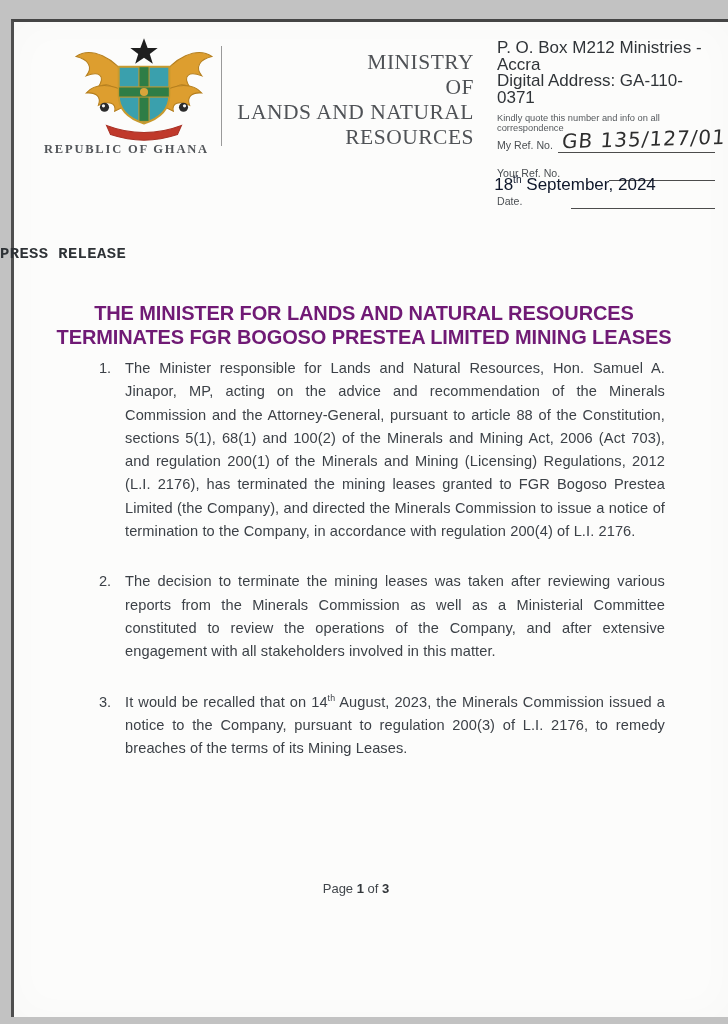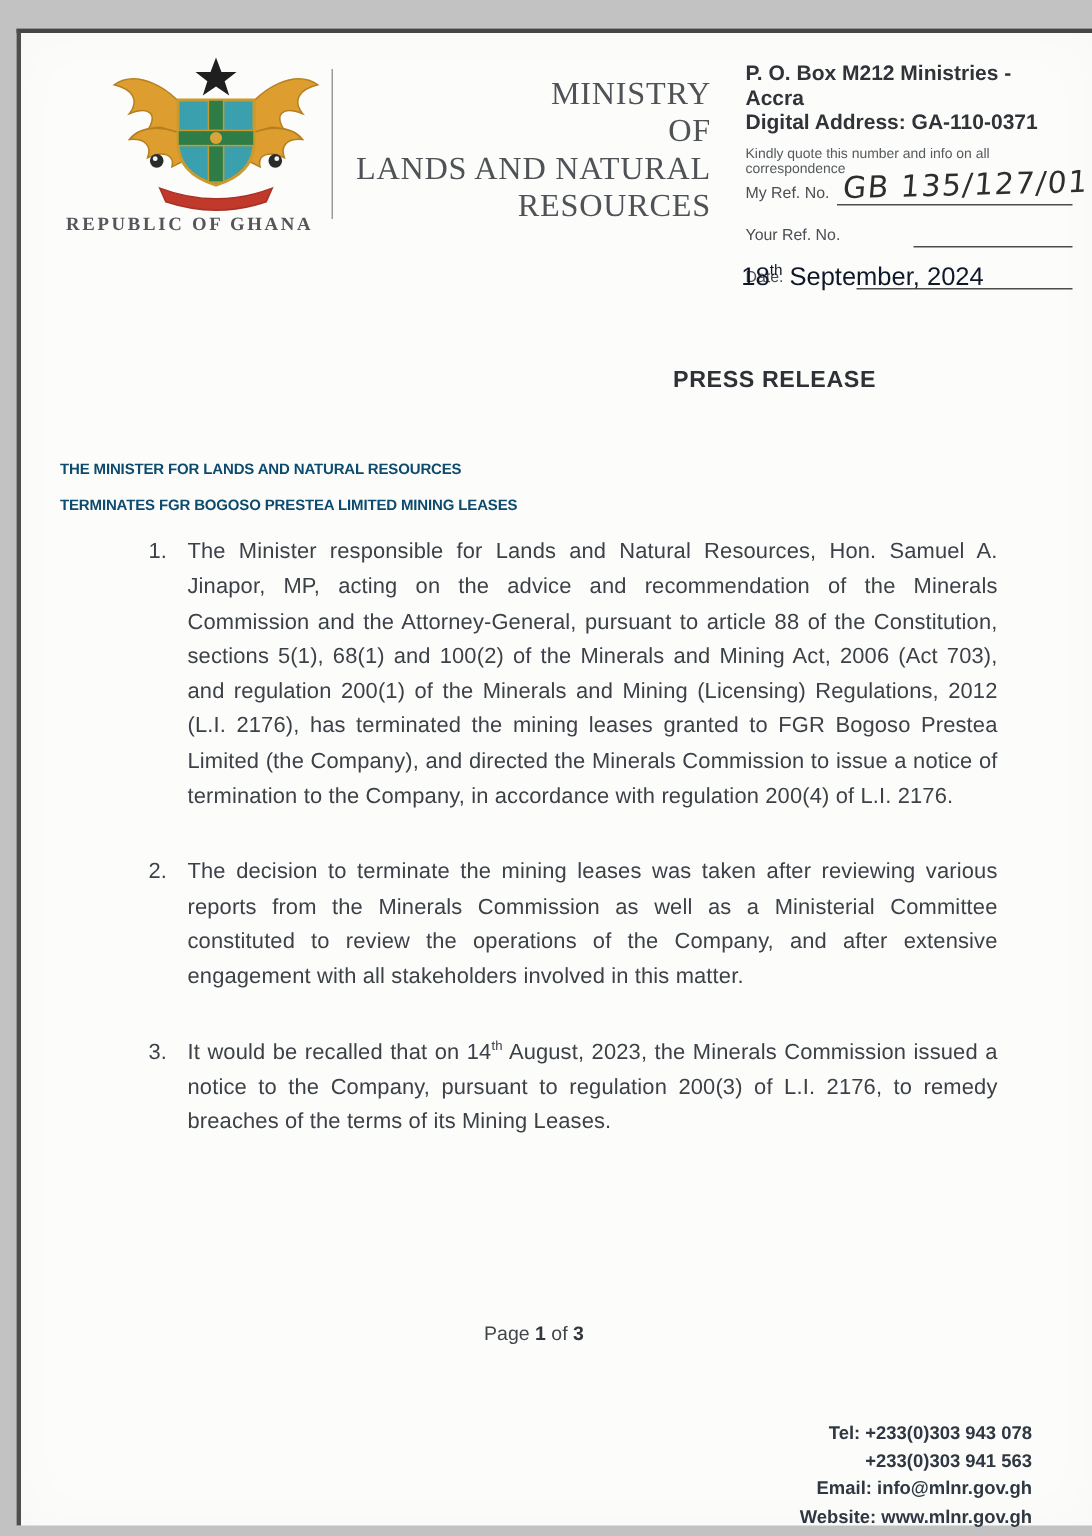--- a/index.html
+++ b/index.html
@@ -29,48 +29,48 @@
   .header-divider {
     position:absolute; left:221px; top:46px; height:100px; width:0;
     border-left:1.5px solid #9a9a9a;
   }
   .ministry-block {
     position:absolute; left:236px; top:50px; width:238px;
     text-align:right; font-family:"Liberation Serif", serif;
     font-size:21.5px; line-height:25px; color:#4f5256; letter-spacing:0.5px;
   }
   .contact-block { position:absolute; left:497px; top:40px; width:218px; color:#35393d; }
-  .contact-bold { font-weight:bold; font-size:14px; line-height:16.5px; color:#303438; }
+  .contact-bold { font-weight:normal; font-size:17px; line-height:16.5px; color:#303438; }
   .quote-note { font-size:9.3px; color:#55595d; margin-top:7px; }
   .ref-row { display:flex; align-items:flex-start; margin-top:6px; position:relative; }
   .ref-label { font-size:10.6px; color:#4b4f53; white-space:nowrap; padding-right:5px; }
   .ref-line { flex:1; border-bottom:1.4px solid #4c4c4c; height:14px; position:relative; }
   .ref-row.spaced { margin-top:14px;gap:44px; }
   .handwritten {
     position:absolute; left:4px; top:-12px;
     font-size:20px; color:#2e2e2e; white-space:nowrap;
     transform:rotate(-1.5deg) skewX(-6deg);
     letter-spacing:1px; font-family:"DejaVu Sans", sans-serif;
   }
   .date-line {
     position:absolute; left:450px; top:175px; width:250px;
     text-align:center; font-size:17px; color:#0f172a;
   }
   sup { font-size:0.6em; vertical-align:super; line-height:0; }
 
   
   .press-release-title {
     position:absolute; top:245px; left:0; width:584px;
-    text-align:right; font-weight:bold; font-size:15.5px;
-    color:#2e3236; letter-spacing:0.4px;
+    text-align:left; font-weight:bold; font-size:15.5px;
+    color:#2e3236; letter-spacing:0.4px;font-family:Liberation Mono, monospace;
   }
   .main-heading {
     position:absolute; top:302px; left:40px; right:40px;
-    font-weight:bold; font-size:10px;
-    line-height:23.5px; color:#0c4a6e; letter-spacing:-0.1px;
+    text-align:center; font-weight:bold; font-size:20px;
+    line-height:23.5px; color:#701a75; letter-spacing:-0.1px;
   }
 
   
   .body-list { position:absolute; top:357px; left:99px; width:566px; }
   .para { display:flex; margin-bottom:27px; }
   .para-num { width:26px; flex:none; font-size:14.6px; line-height:23.3px; color:#3c4147; }
   .para-text {
     flex:1; text-align:justify; font-size:14.6px; line-height:23.3px;
     color:#3c4147; letter-spacing:0.1px;
   }
@@ -172,21 +172,15 @@
       <div class="para">
         <div class="para-num">3.</div>
         <div class="para-text"><span>It would be recalled that on 14</span><sup>th</sup><span> August, 2023, the Minerals Commission issued a notice to the Company, pursuant to regulation 200(3) of L.I. 2176, to remedy breaches of the terms of its Mining Leases.</span></div>
       </div>
     </div>
 
     <div class="page-footer">
       <span>Page </span><b>1</b><span> of </span><b>3</b>
     </div>
 
-    <div class="contact-footer">
-      <div>Tel: +233(0)303 943 078</div>
-      <div>+233(0)303 941 563</div>
-      <div>Email: info@mlnr.gov.gh</div>
-      <div>Website: www.mlnr.gov.gh</div>
-    </div>
 
   </div>
 </div>
 
 </body></html>

